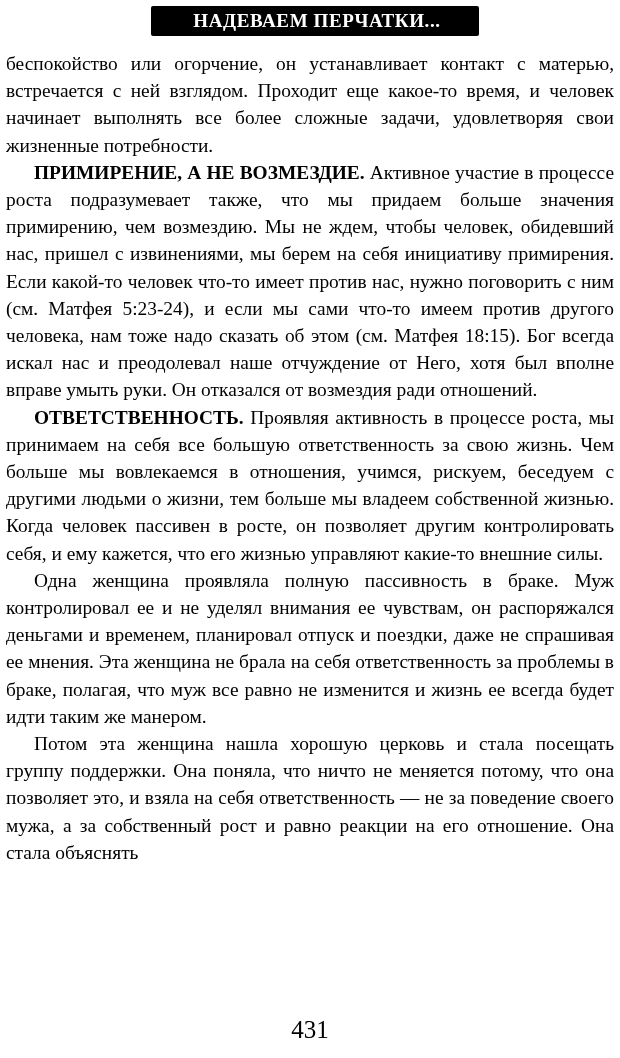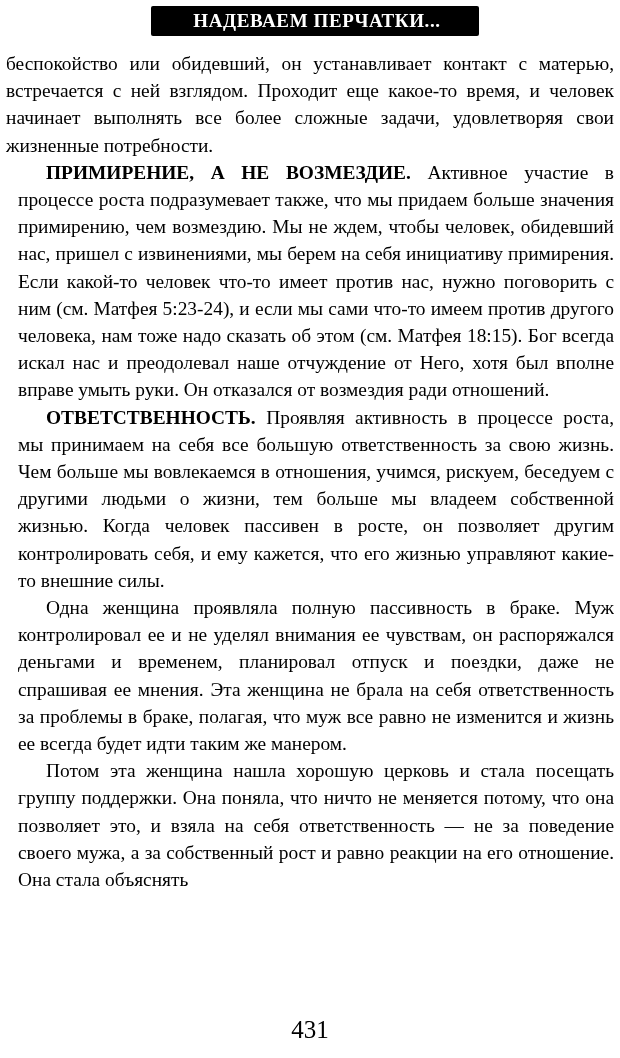--- a/index.html
+++ b/index.html
@@ -55,21 +55,20 @@
     margin: 0;
     font-size: 19.4px;
     line-height: 27.2px;
     text-align: justify;
     text-justify: inter-word;
     color: #000000;
     font-family: "Liberation Serif", serif;
   }
   .para.indent {
     text-indent: 28px;
-    margin-left: 12px;
   }
   .para .lead {
     font-weight: bold;
   }
   .page-number {
     position: absolute;
     bottom: 14px;
     left: 0;
     width: 620px;
     text-align: center;
@@ -81,21 +80,21 @@
 </head>
 <body>
 
 <div class="page">
 
   <div class="header-bar"></div>
   <div class="header-title">НАДЕВАЕМ ПЕРЧАТКИ...</div>
 
   <div class="body-text">
 
-    <p class="para"><span>беспокойство или обидевший, он устанавливает контакт с матерью, встречается с ней взглядом. Проходит еще какое-то время, и человек начинает выполнять все более сложные задачи, удовлетворяя свои жизненные потребности.</span></p>
+    <p class="para"><span>беспокойство или огорчение, он устанавливает контакт с матерью, встречается с ней взглядом. Проходит еще какое-то время, и человек начинает выполнять все более сложные задачи, удовлетворяя свои жизненные потребности.</span></p>
 
     <p class="para indent"><span class="lead">ПРИМИРЕНИЕ, А НЕ ВОЗМЕЗДИЕ.</span><span> Активное участие в процессе роста подразумевает также, что мы придаем больше значения примирению, чем возмездию. Мы не ждем, чтобы человек, обидевший нас, пришел с извинениями, мы берем на себя инициативу примирения. Если какой-то человек что-то имеет против нас, нужно поговорить с ним (см. Матфея 5:23-24), и если мы сами что-то имеем против другого человека, нам тоже надо сказать об этом (см. Матфея 18:15). Бог всегда искал нас и преодолевал наше отчуждение от Него, хотя был вполне вправе умыть руки. Он отказался от возмездия ради отношений.</span></p>
 
     <p class="para indent"><span class="lead">ОТВЕТСТВЕННОСТЬ.</span><span> Проявляя активность в процессе роста, мы принимаем на себя все большую ответственность за свою жизнь. Чем больше мы вовлекаемся в отношения, учимся, рискуем, беседуем с другими людьми о жизни, тем больше мы владеем собственной жизнью. Когда человек пассивен в росте, он позволяет другим контролировать себя, и ему кажется, что его жизнью управляют какие-то внешние силы.</span></p>
 
     <p class="para indent"><span>Одна женщина проявляла полную пассивность в браке. Муж контролировал ее и не уделял внимания ее чувствам, он распоряжался деньгами и временем, планировал отпуск и поездки, даже не спрашивая ее мнения. Эта женщина не брала на себя ответственность за проблемы в браке, полагая, что муж все равно не изменится и жизнь ее всегда будет идти таким же манером.</span></p>
 
     <p class="para indent"><span>Потом эта женщина нашла хорошую церковь и стала посещать группу поддержки. Она поняла, что ничто не меняется потому, что она позволяет это, и взяла на себя ответственность — не за поведение своего мужа, а за собственный рост и равно реакции на его отношение. Она стала объяснять</span></p>
 
   </div>

